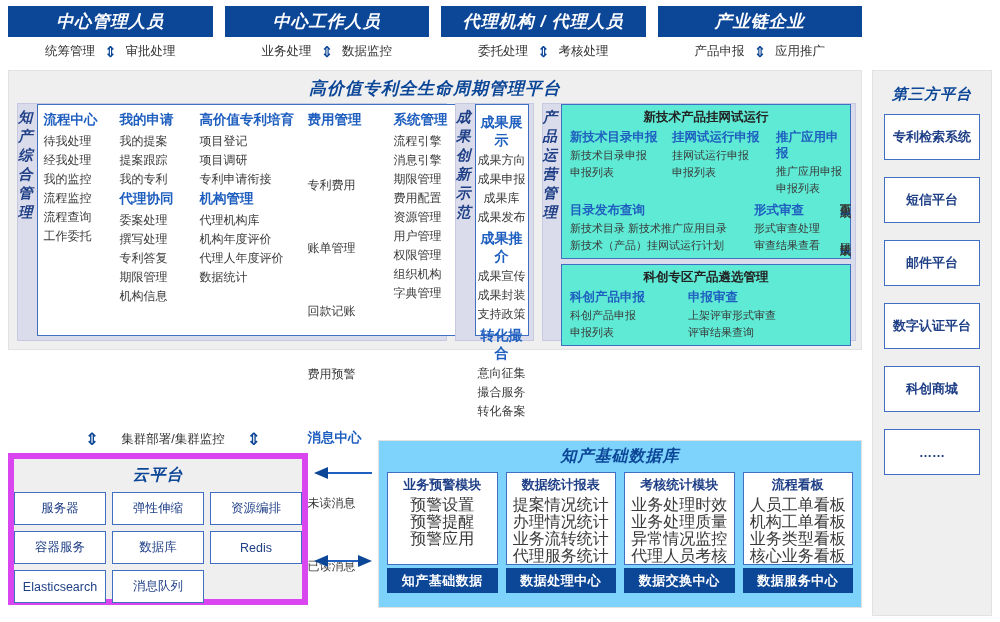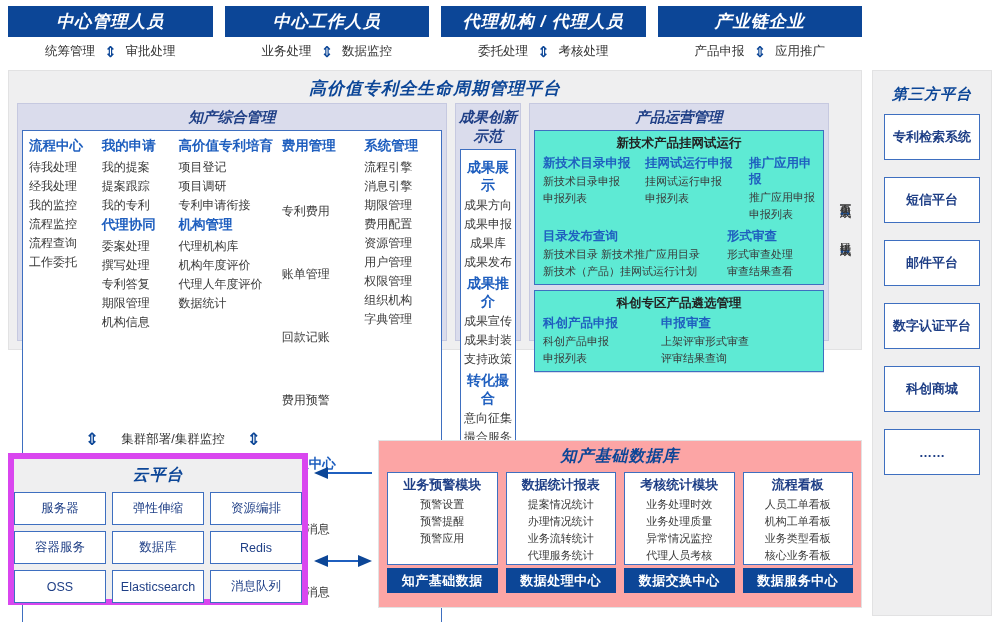--- a/index.html
+++ b/index.html
@@ -34,21 +34,21 @@
   }
   .platform-title{
     text-align:center;font-size:17px;font-weight:bold;font-style:italic;
     color:#0c4697;letter-spacing:1px;padding-top:6px;height:24px;
   }
   .platform-body{
     position:absolute;left:8px;top:32px;right:32px;bottom:8px;
     display:flex;gap:8px;
   }
 
-  .group{background:#dadcec;border:1px solid #c6c9e0;display:flex;flex-direction:column;box-sizing:border-box;}
+  .group{background:#dadcec;border:1px solid #c6c9e0;display:flex;flex-direction:row;box-sizing:border-box;}
   .group-title{
     text-align:center;font-size:14.5px;font-weight:bold;font-style:italic;
     color:#1f3f86;padding:4px 0 3px;
   }
   .group-inner{flex:1;background:#fff;border:1px solid #3e6fc0;margin:0 4px 4px;box-sizing:border-box;padding:5px 6px;}
 
   .g-kb{width:430px;}
   .g-res{width:100px;}
   .g-prod{flex:1;}
 
@@ -128,31 +128,31 @@
 
   
   .midarrows{position:absolute;left:312px;top:460px;width:62px;height:140px;}
   .arrow-left,.arrow-both{position:absolute;left:0;width:62px;height:14px;}
   .arrow-left{top:6px;}
   .arrow-both{top:94px;}
 
   
   .kdb{
     position:absolute;left:378px;top:440px;width:484px;height:168px;
-    background:#fca5a5;border:1px solid #e2e2e3;box-sizing:border-box;padding:3px 8px 8px;
+    background:#7dd3fc;border:1px solid #e2e2e3;box-sizing:border-box;padding:3px 8px 8px;
   }
   .kdb-title{text-align:center;font-size:16px;font-weight:bold;font-style:italic;color:#0c4697;letter-spacing:1px;margin:2px 0 5px;}
   .kdb-cols{display:flex;gap:8px;}
   .kdb-col{flex:1;display:flex;flex-direction:column;}
   .kdb-card{
     background:#fff;border:1.5px solid #3e6fc0;box-sizing:border-box;
     height:93px;padding:3px 2px 0;text-align:center;
   }
   .kdb-hd{font-size:13px;font-weight:bold;color:#1f3f86;margin-bottom:2px;}
-  .kdb-it{font-size:11px;color:#3a3a3a;line-height:17px;}
+  .kdb-it{font-size:16px;color:#3a3a3a;line-height:17px;}
   .kdb-foot{
     margin-top:3px;background:#0c4697;color:#fff;text-align:center;
     font-size:13px;font-weight:bold;height:25px;line-height:25px;letter-spacing:.5px;
   }
 </style>
 </head>
 <body>
 
 <div class="page">
 
@@ -372,21 +372,20 @@
 
   <div class="cloud">
     <div class="cloud-title">云平台</div>
     <div class="cloud-grid">
       <div class="cloud-cell">服务器</div>
       <div class="cloud-cell">弹性伸缩</div>
       <div class="cloud-cell">资源编排</div>
       <div class="cloud-cell">容器服务</div>
       <div class="cloud-cell">数据库</div>
       <div class="cloud-cell">Redis</div>
-      <div class="cloud-cell">OSS</div>
       <div class="cloud-cell">Elasticsearch</div>
       <div class="cloud-cell">消息队列</div>
     </div>
   </div>
 
   <div class="midarrows">
     <svg class="arrow-left" viewBox="0 0 62 14">
       <line x1="60" y1="7" x2="14" y2="7" stroke="#1f5fbf" stroke-width="2"></line>
       <polygon points="2,7 16,1 16,13" fill="#0c4697"></polygon>
     </svg>

